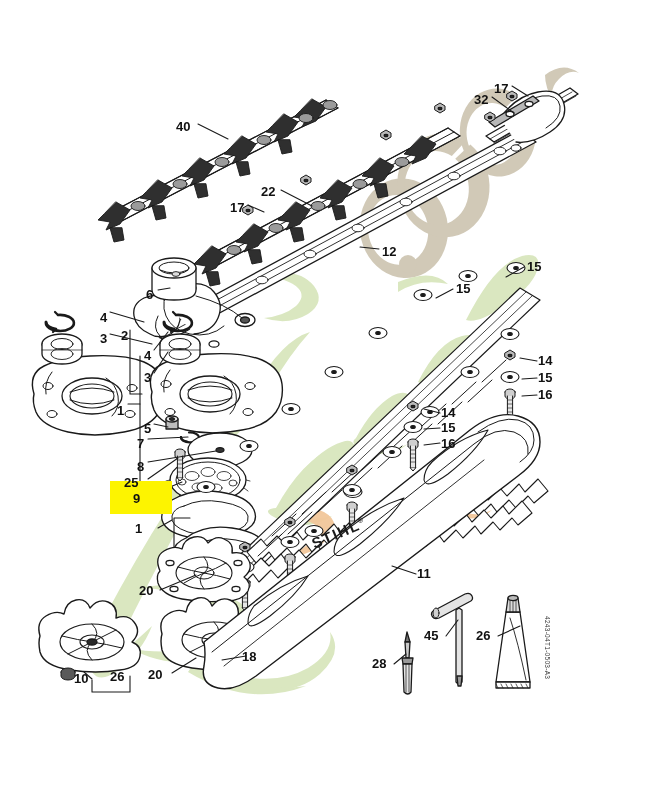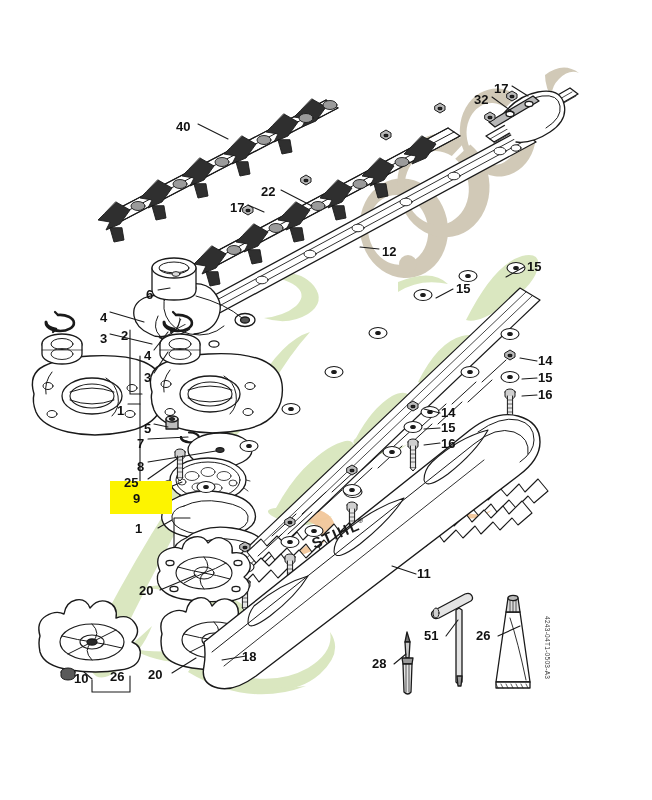--- a/index.html
+++ b/index.html
@@ -549,20 +549,20 @@
     <span class="callout" style="left:242px;top:650px">18</span>
     <span class="callout" style="left:527px;top:260px">15</span>
     <span class="callout" style="left:456px;top:282px">15</span>
     <span class="callout" style="left:538px;top:354px">14</span>
     <span class="callout" style="left:538px;top:371px">15</span>
     <span class="callout" style="left:538px;top:388px">16</span>
     <span class="callout" style="left:441px;top:406px">14</span>
     <span class="callout" style="left:441px;top:421px">15</span>
     <span class="callout" style="left:441px;top:437px">16</span>
     <span class="callout" style="left:417px;top:567px">11</span>
-    <span class="callout" style="left:424px;top:629px">51</span>
+    <span class="callout" style="left:424px;top:629px">45</span>
     <span class="callout" style="left:476px;top:629px">26</span>
     <span class="callout" style="left:372px;top:657px">28</span>
   </div>
 
   <div id="refcode">4243-04T1-0503-A3</div>
 
 </div>
 
 </body></html>

